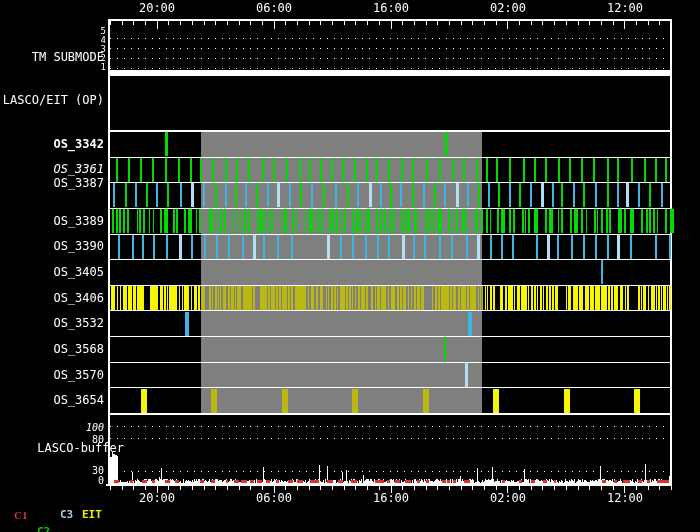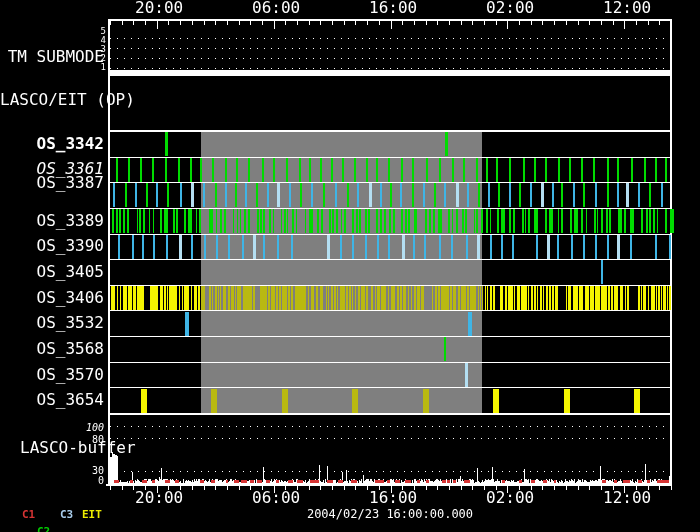--- a/index.html
+++ b/index.html
@@ -1,19 +1,19 @@
 <!DOCTYPE html>
 <html><head>
 <meta charset="utf-8">
 <style>
   html,body{margin:0;padding:0;background:#000;}
   .screen{position:relative;width:700px;height:532px;background:#000;overflow:hidden;
           font-family:"DejaVu Sans Mono","Liberation Mono",monospace;color:#fff;}
   svg{position:absolute;left:0;top:0;}
-  .lbl{position:absolute;color:#fff;font-size:16px;line-height:14px;white-space:pre;}
+  .lbl{position:absolute;color:#fff;font-size:12px;line-height:14px;white-space:pre;}
   .rlabel{left:0;width:104px;text-align:right;}
   .tmdigit{left:0;width:106px;text-align:right;font-size:9px;line-height:9px;}
   .buflabel{left:0;width:104px;text-align:right;font-size:10px;line-height:10px;}
   .timelabel{width:44px;text-align:center;top:1px;}
   .timestamp{left:250px;top:507px;width:280px;text-align:center;font-size:12px;}
   .legend-item{top:509px;font-weight:bold;font-size:11px;line-height:12px;}
 </style>
 </head>
 <body>
 
@@ -713,19 +713,18 @@
   <div class="lbl buflabel" style="top:435px;">80</div>
   <div class="lbl buflabel" style="top:466px;">30</div>
   <div class="lbl buflabel" style="top:476px;">0</div>
 
   <div class="lbl timelabel" style="left:135px;top:491px;">20:00</div>
   <div class="lbl timelabel" style="left:252px;top:491px;">06:00</div>
   <div class="lbl timelabel" style="left:369px;top:491px;">16:00</div>
   <div class="lbl timelabel" style="left:486px;top:491px;">02:00</div>
   <div class="lbl timelabel" style="left:603px;top:491px;">12:00</div>
 
-  <div class="lbl timestamp">2004/02/23 16:00:00.000</div>
-
-  <div class="lbl legend-item" style="left: 22px; color: rgb(214, 52, 52);">C1</div>
+
+  <div class="lbl legend-item" style="left: 14px; color: rgb(214, 52, 52); font-family: Liberation Serif, serif;">C1</div>
   <div class="lbl legend-item" style="left: 37px; color: rgb(0, 204, 0); margin-top: 17px;">C2</div>
   <div class="lbl legend-item" style="left: 60px; color: rgb(169, 205, 236);">C3</div>
   <div class="lbl legend-item" style="left: 82px; color: rgb(236, 236, 0);">EIT</div>
 </div>
 
 </body></html>

